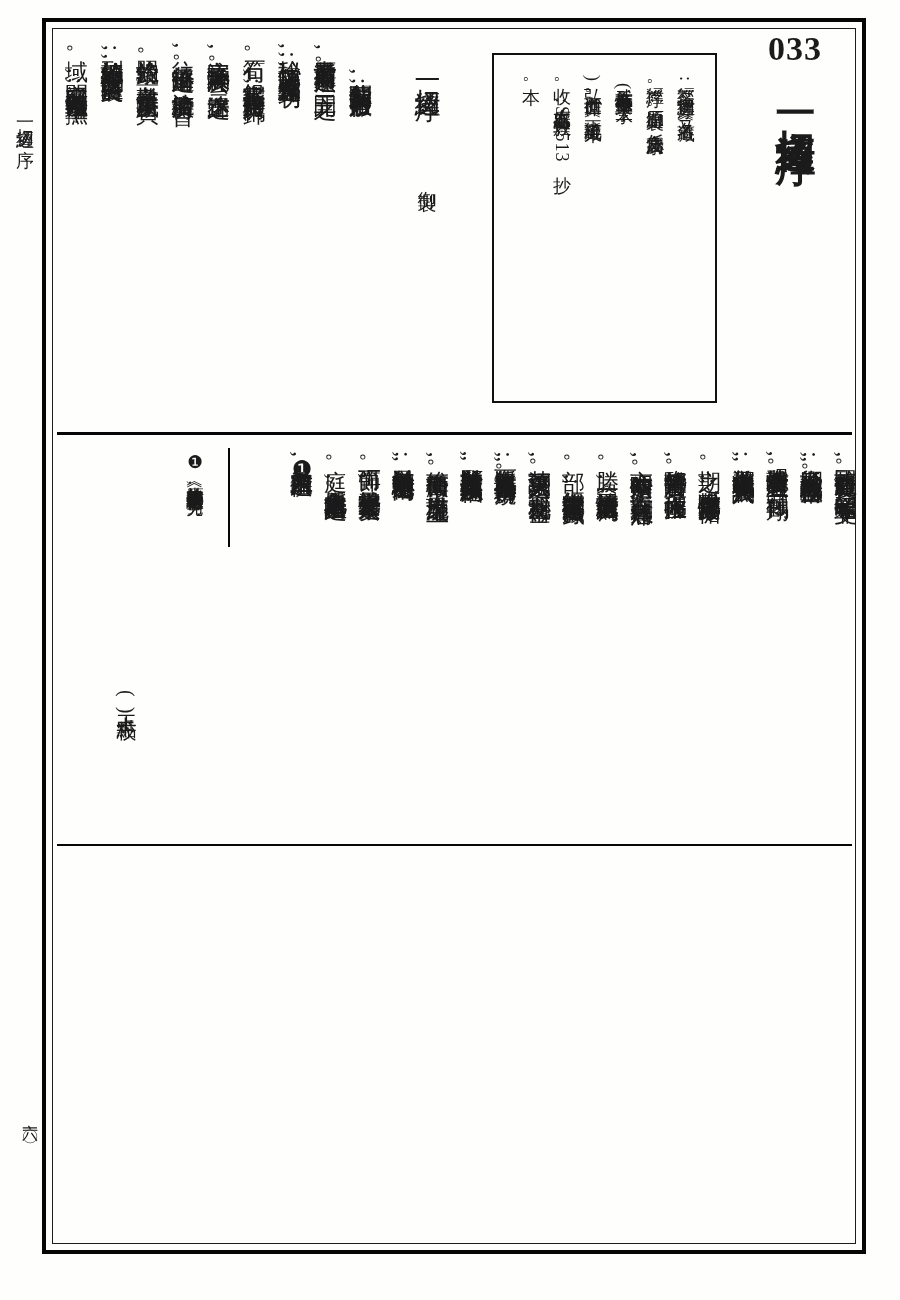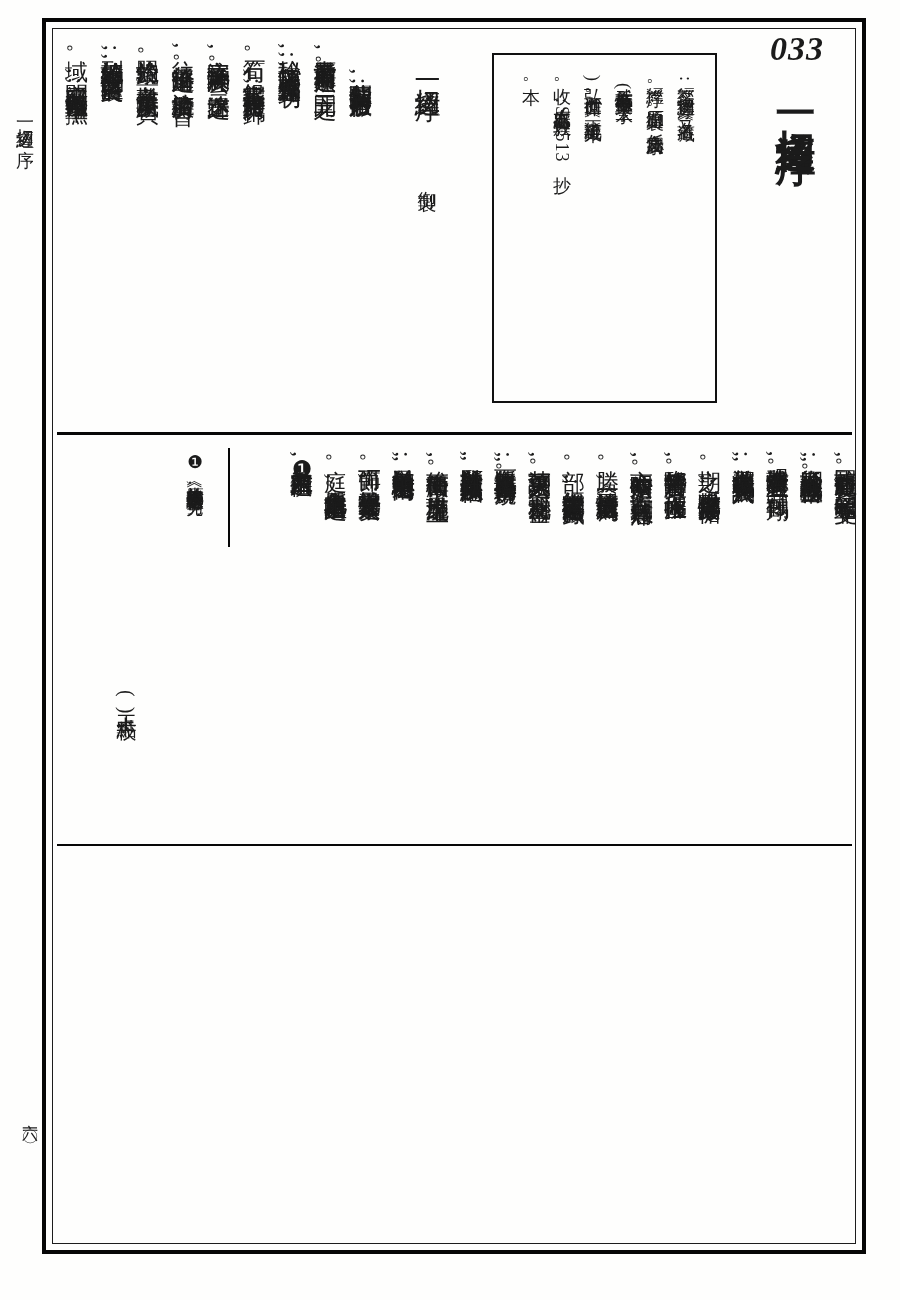--- a/index.html
+++ b/index.html
@@ -10,22 +10,22 @@
   }
   
   .outer-frame { position:absolute; left:42px; top:18px; width:824px; height:1236px;
     border:4px solid #060606; box-sizing:border-box; }
   .inner-frame { position:absolute; left:52px; top:28px; width:804px; height:1216px;
     border:1.5px solid #1d1d1d; box-sizing:border-box; }
   
   .vt { position:absolute; writing-mode:vertical-rl; text-orientation:mixed; }
   .vt div { margin:0; }
   
-  .catalog { position:absolute; left:768px; top:30px; width:56px; text-align:right;
-    font-size:34px; font-weight:600; letter-spacing:1px;font-style:italic; }
+  .catalog { position:absolute; left:768px; top:30px; width:56px; text-align:left;
+    font-size:34px; font-weight:600; letter-spacing:1px; }
   
   .main-title { left:770px; top:92px; height:330px; font-size:40px; font-weight:700;
     letter-spacing:5px; line-height:50px; }
   
   .infobox { position:absolute; left:492px; top:53px; width:225px; height:350px;
     border:2px solid #111; box-sizing:border-box; }
   .infobox-text { right:14px; top:19px; height:314px; width:196px;
     font-size:18px; letter-spacing:1px; }
   .infobox-text div { line-height:31px; }
   

